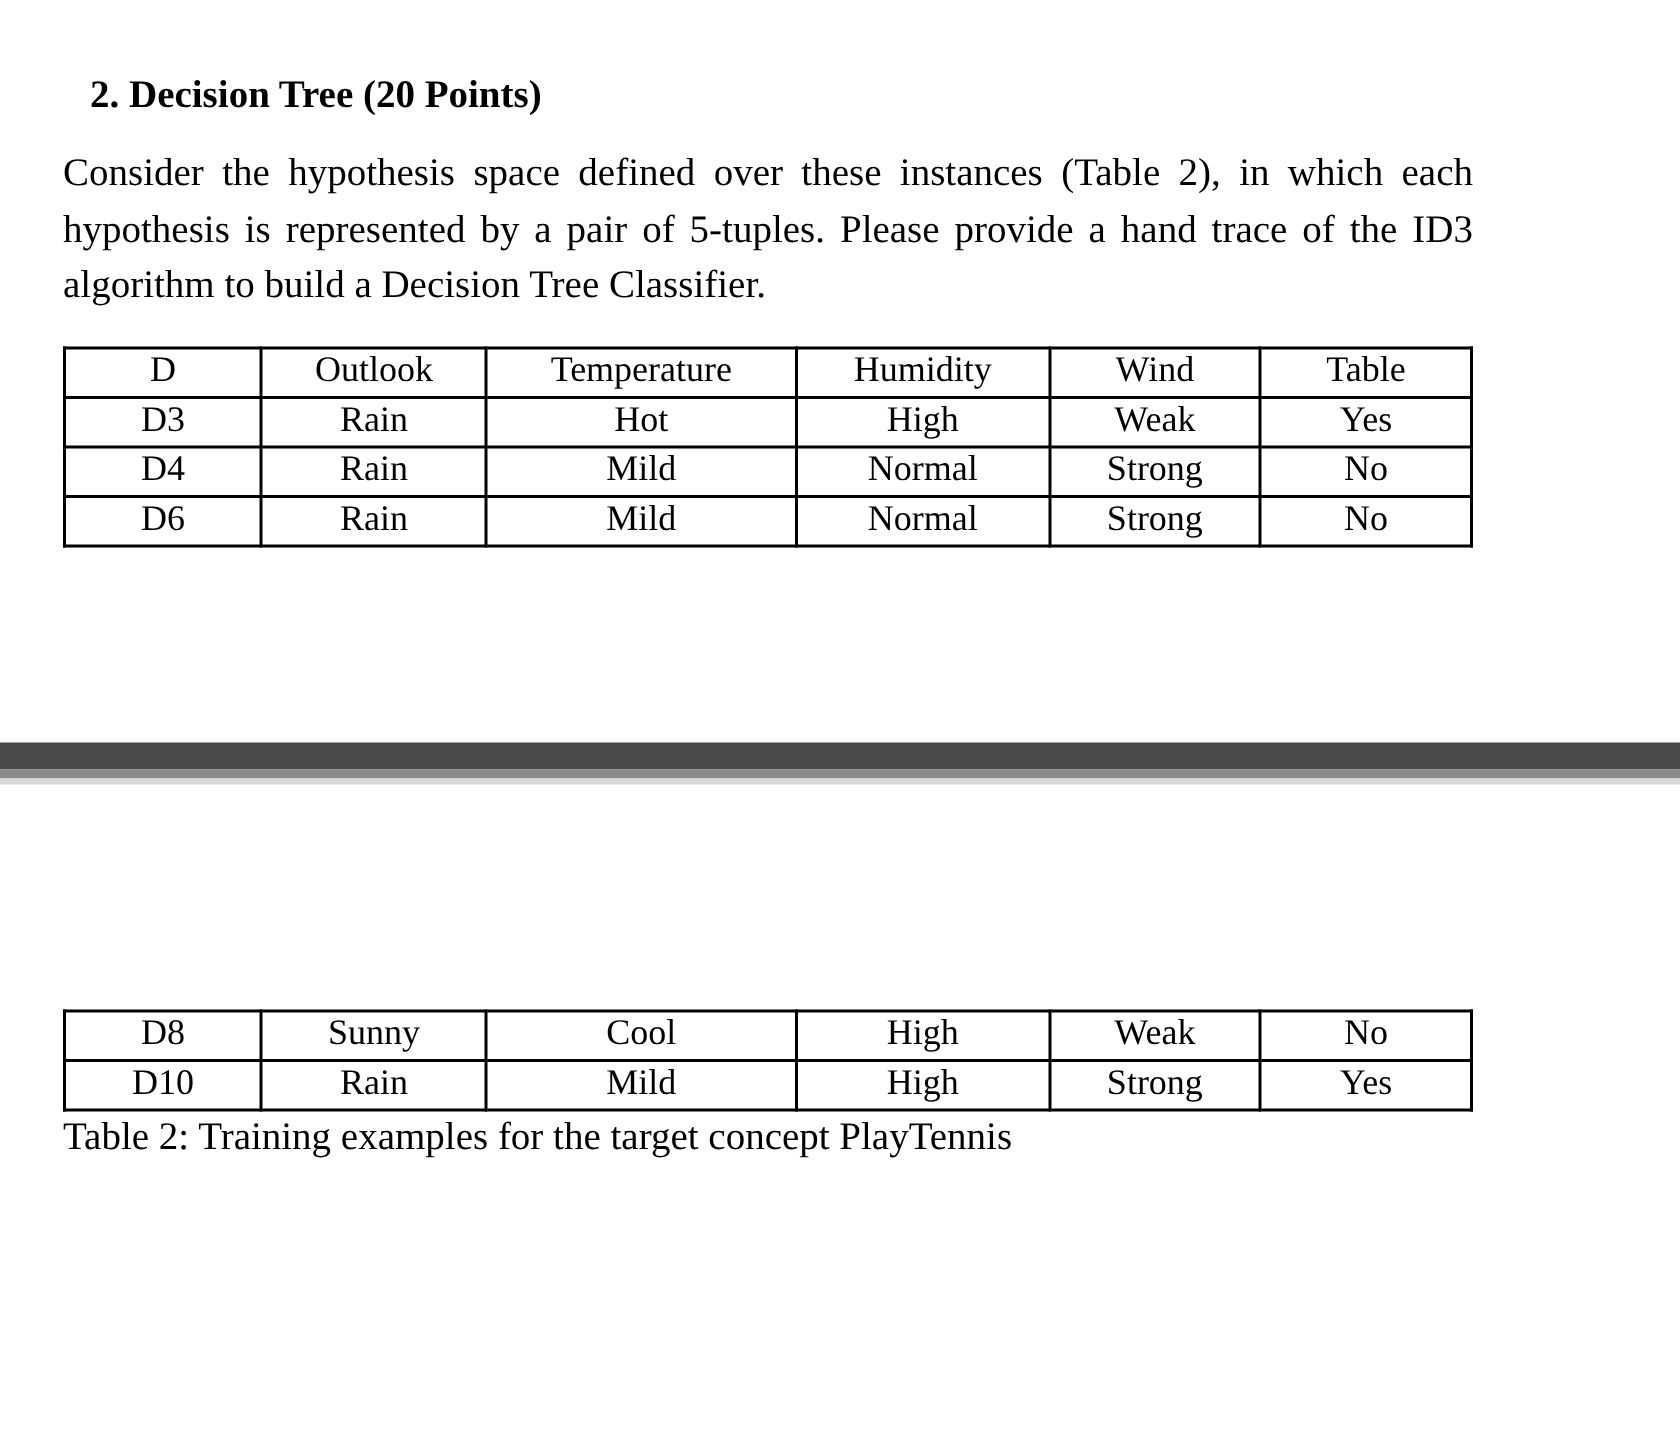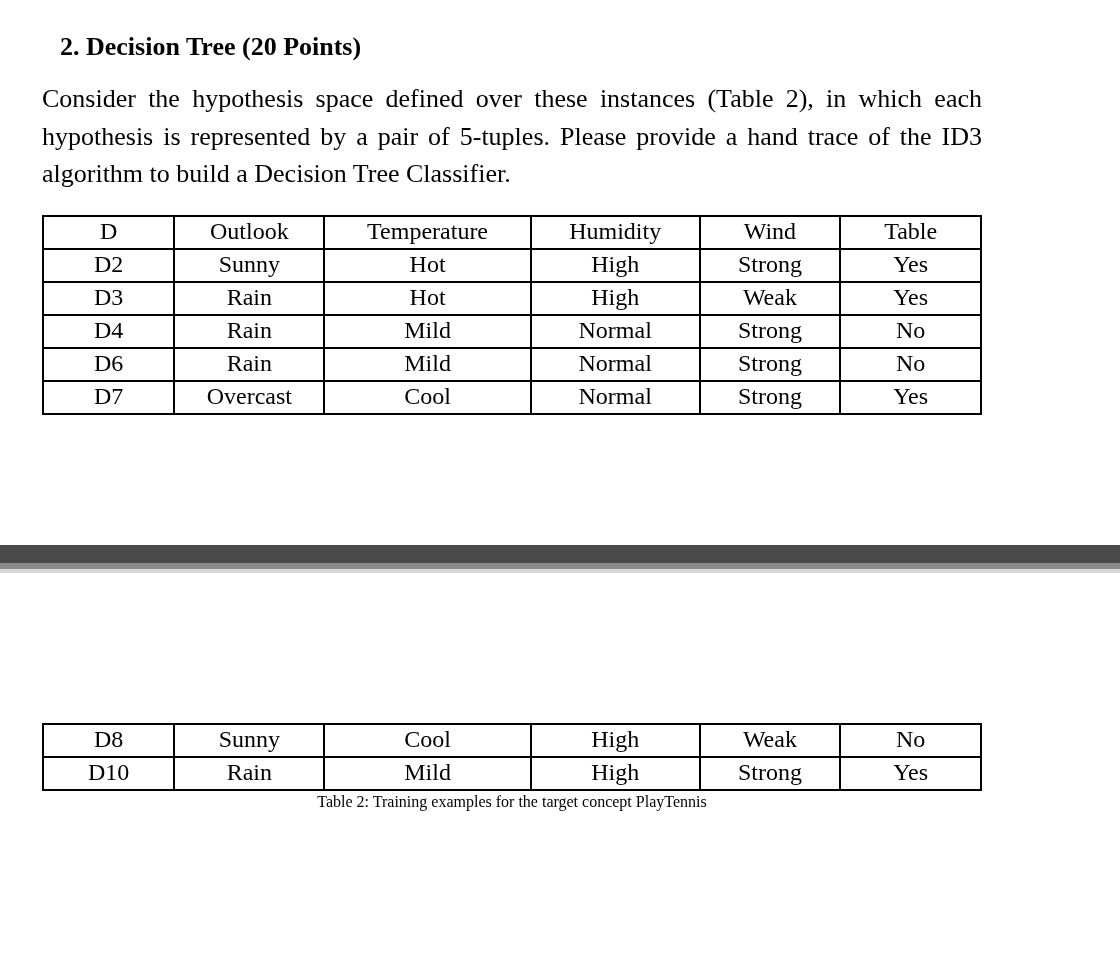--- a/index.html
+++ b/index.html
@@ -6,20 +6,21 @@
     margin: 0;
     padding: 0;
     background: #ffffff;
     font-family: "Times New Roman", Times, serif;
     color: #000000;
   }
   .page {
     width: 1024px;
     box-sizing: border-box;
     padding: 32px 42px 40px 42px;
+    margin-top: 16px;
   }
   .heading {
     font-weight: bold;
     font-size: 26px;
     margin: 0 0 18px 18px;
   }
   .body-text {
     font-size: 26px;
     line-height: 1.45;
     text-align: justify;
@@ -31,22 +32,21 @@
     table-layout: fixed;
     font-size: 24px;
   }
   table.data td, table.data th {
     border: 2px solid #000;
     padding: 1px 6px 3px 6px;
     text-align: center;
     font-weight: normal;
   }
   .caption {
-    font-size: 16px;
-    text-align: center;
+    font-size: 26px;
     margin-top: 2px;
   }
   .page-break {
     width: 1120px;
     margin: 130px 0 150px -42px;
   }
   .pb-dark {
     height: 18px;
     background: #4a4a4a;
   }
@@ -88,28 +88,20 @@
         <th>D</th>
         <th>Outlook</th>
         <th>Temperature</th>
         <th>Humidity</th>
         <th>Wind</th>
         <th>Table</th>
       </tr>
     </thead>
     <tbody id="tbody-top">
         <tr>
-          <td>D2</td>
-          <td>Sunny</td>
-          <td>Hot</td>
-          <td>High</td>
-          <td>Strong</td>
-          <td>Yes</td>
-        </tr>
-        <tr>
           <td>D3</td>
           <td>Rain</td>
           <td>Hot</td>
           <td>High</td>
           <td>Weak</td>
           <td>Yes</td>
         </tr>
         <tr>
           <td>D4</td>
           <td>Rain</td>
@@ -118,28 +110,20 @@
           <td>Strong</td>
           <td>No</td>
         </tr>
         <tr>
           <td>D6</td>
           <td>Rain</td>
           <td>Mild</td>
           <td>Normal</td>
           <td>Strong</td>
           <td>No</td>
-        </tr>
-        <tr>
-          <td>D7</td>
-          <td>Overcast</td>
-          <td>Cool</td>
-          <td>Normal</td>
-          <td>Strong</td>
-          <td>Yes</td>
         </tr>
       </tbody>
   </table>
 
   <div class="page-break">
     <div class="pb-dark"></div>
     <div class="pb-mid"></div>
     <div class="pb-light"></div>
   </div>
 

